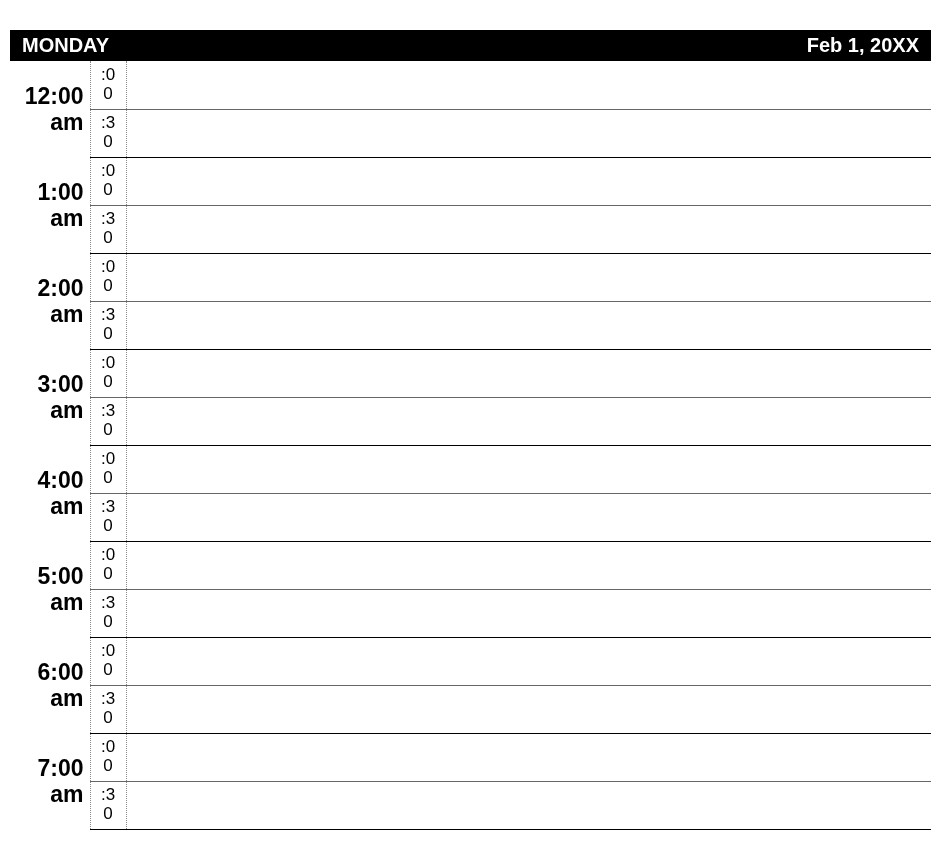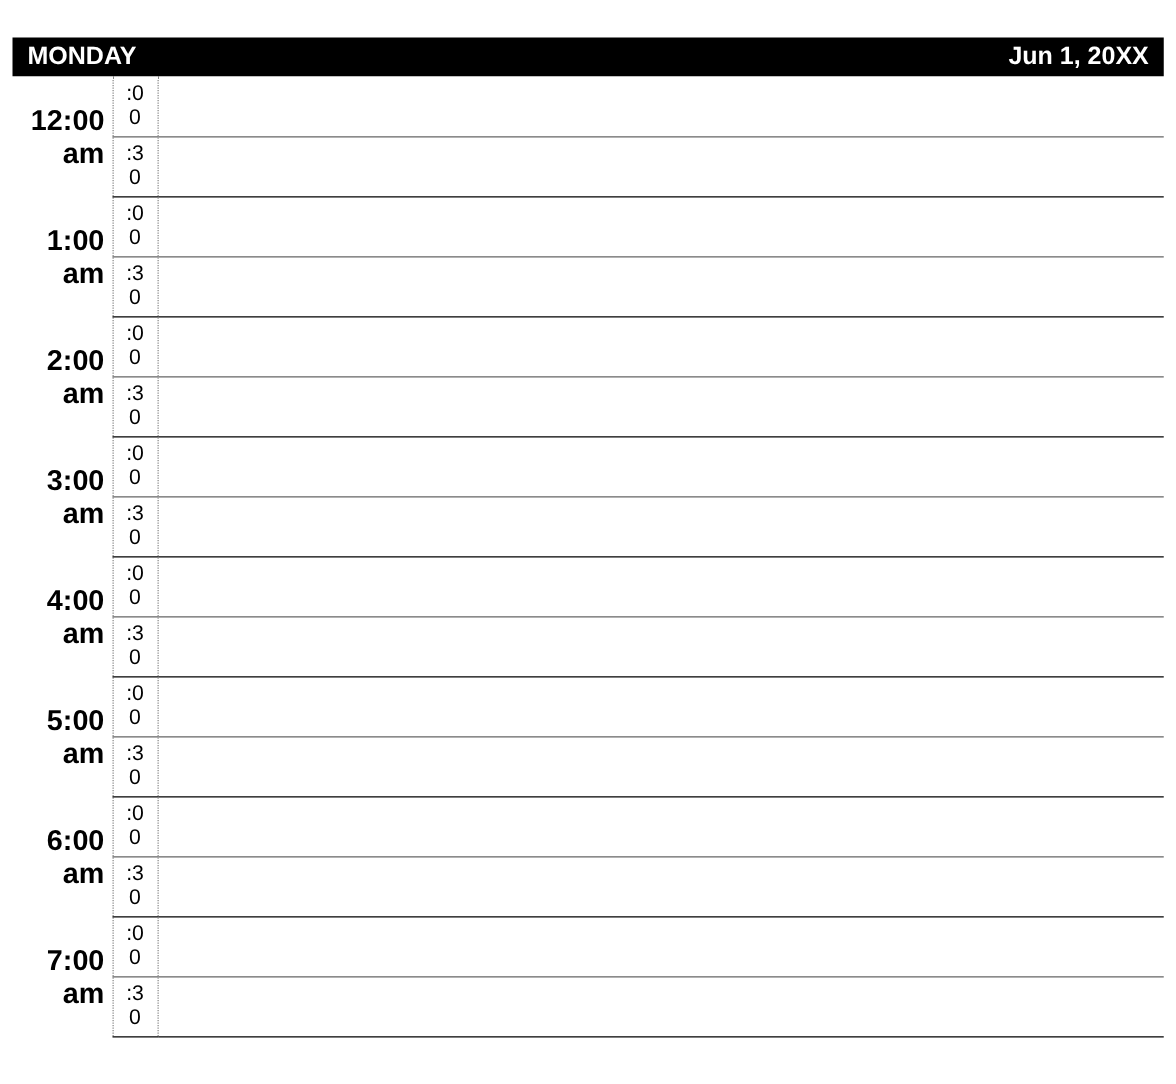--- a/index.html
+++ b/index.html
@@ -67,21 +67,21 @@
   tbody tr:first-child .entry-cell {
     
   }
 </style>
 </head>
 <body>
 
 <div class="page">
   <div class="header">
     <span>MONDAY</span>
-    <span>Jun 1, 20XX</span>
+    <span>Feb 1, 20XX</span>
   </div>
   <table class="schedule">
     <tbody>
 
     <tr class="top-row">
           <td class="hour-cell" rowspan="2">12:00<br>am</td>
           <td class="minute-cell">:0<br>0</td>
           <td class="entry-cell" style="height: 48px;"></td>
         </tr>
         <tr class="half-row">

